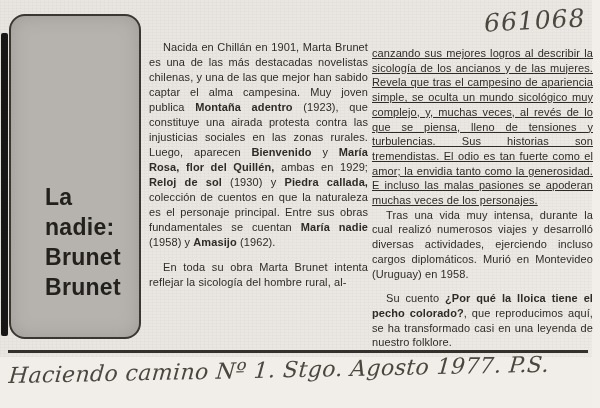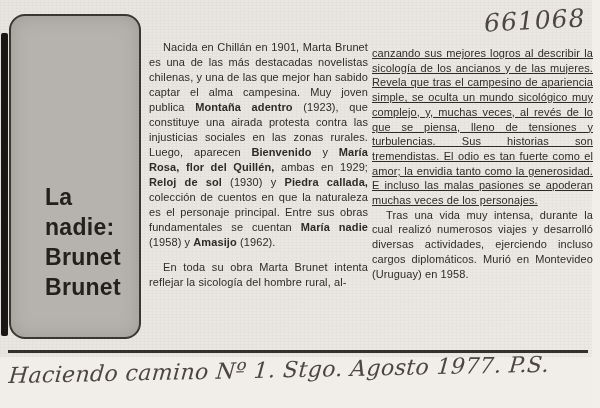--- a/index.html
+++ b/index.html
@@ -82,19 +82,20 @@
     </div>
   </div>
 
   <div class="col col1">
       <p><span>Nacida en Chillán en 1901, Marta Brunet es una de las más destacadas novelistas chilenas, y una de las que mejor han sabido captar el alma campesina. Muy joven publica </span><span class="b">Montaña adentro</span><span> (1923), que constituye una airada protesta contra las injusticias sociales en las zonas rurales. Luego, aparecen </span><span class="b">Bienvenido</span><span> y </span><span class="b">María Rosa, flor del Quillén,</span><span> ambas en 1929; </span><span class="b">Reloj de sol</span><span> (1930) y </span><span class="b">Piedra callada,</span><span> colección de cuentos en que la naturaleza es el personaje principal. Entre sus obras fundamentales se cuentan </span><span class="b">María nadie</span><span> (1958) y </span><span class="b">Amasijo</span><span> (1962).</span></p>
       <p class="sp"><span>En toda su obra Marta Brunet intenta reflejar la sicología del hombre rural, al-</span></p>
     </div>
   <div class="col col2">
       <p class="noind"><span>canzando sus mejores logros al describir la sicología de los ancianos y de las mujeres. Revela que tras el campesino de apariencia simple, se oculta un mundo sicológico muy complejo, y, muchas veces, al revés de lo que se piensa, lleno de tensiones y turbulencias. Sus historias son tremendistas. El odio es tan fuerte como el amor; la envidia tanto como la generosidad. E incluso las malas pasiones se apoderan muchas veces de los personajes.</span></p>
       <p><span>Tras una vida muy intensa, durante la cual realizó numerosos viajes y desarrolló diversas actividades, ejerciendo incluso cargos diplomáticos. Murió en Montevideo (Uruguay) en 1958.</span></p>
+      <p class="sp"><span>Su cuento </span><span class="b">¿Por qué la lloica tiene el pecho colorado?</span><span>, que reproducimos aquí, se ha transformado casi en una leyenda de nuestro folklore.</span></p>
     </div>
 
   <div class="divider"></div>
 
   <div class="hw hw-bottom">Haciendo camino Nº 1. Stgo. Agosto 1977. P.S.</div>
 
 </div>
 
 </body></html>

